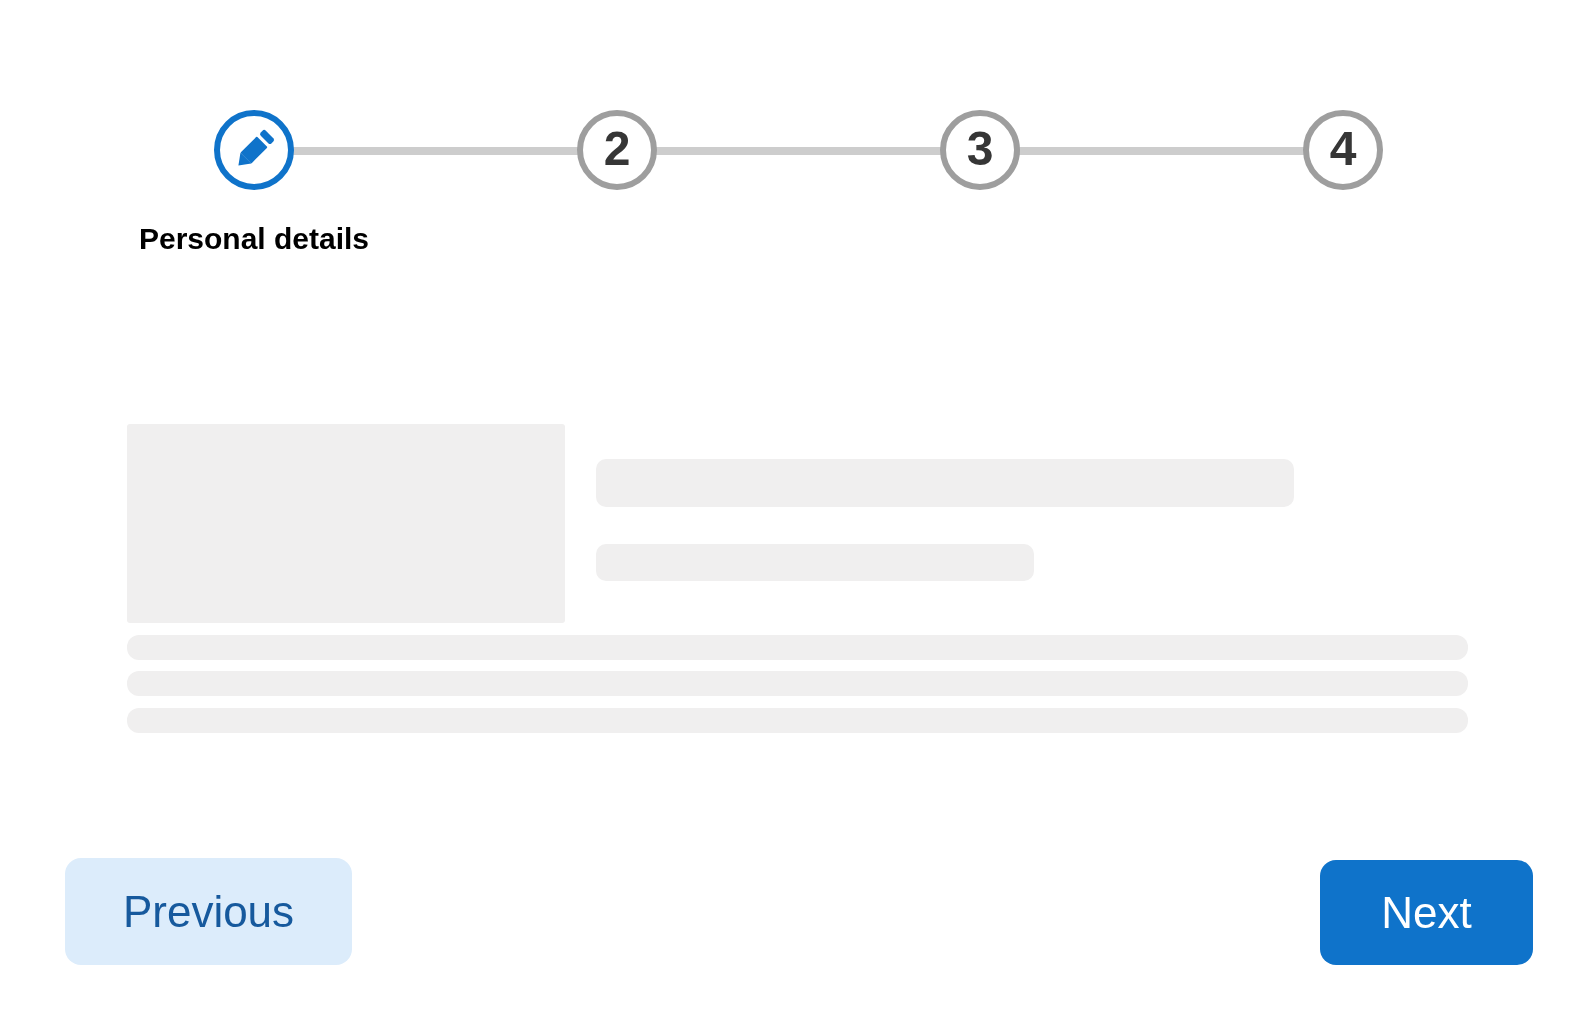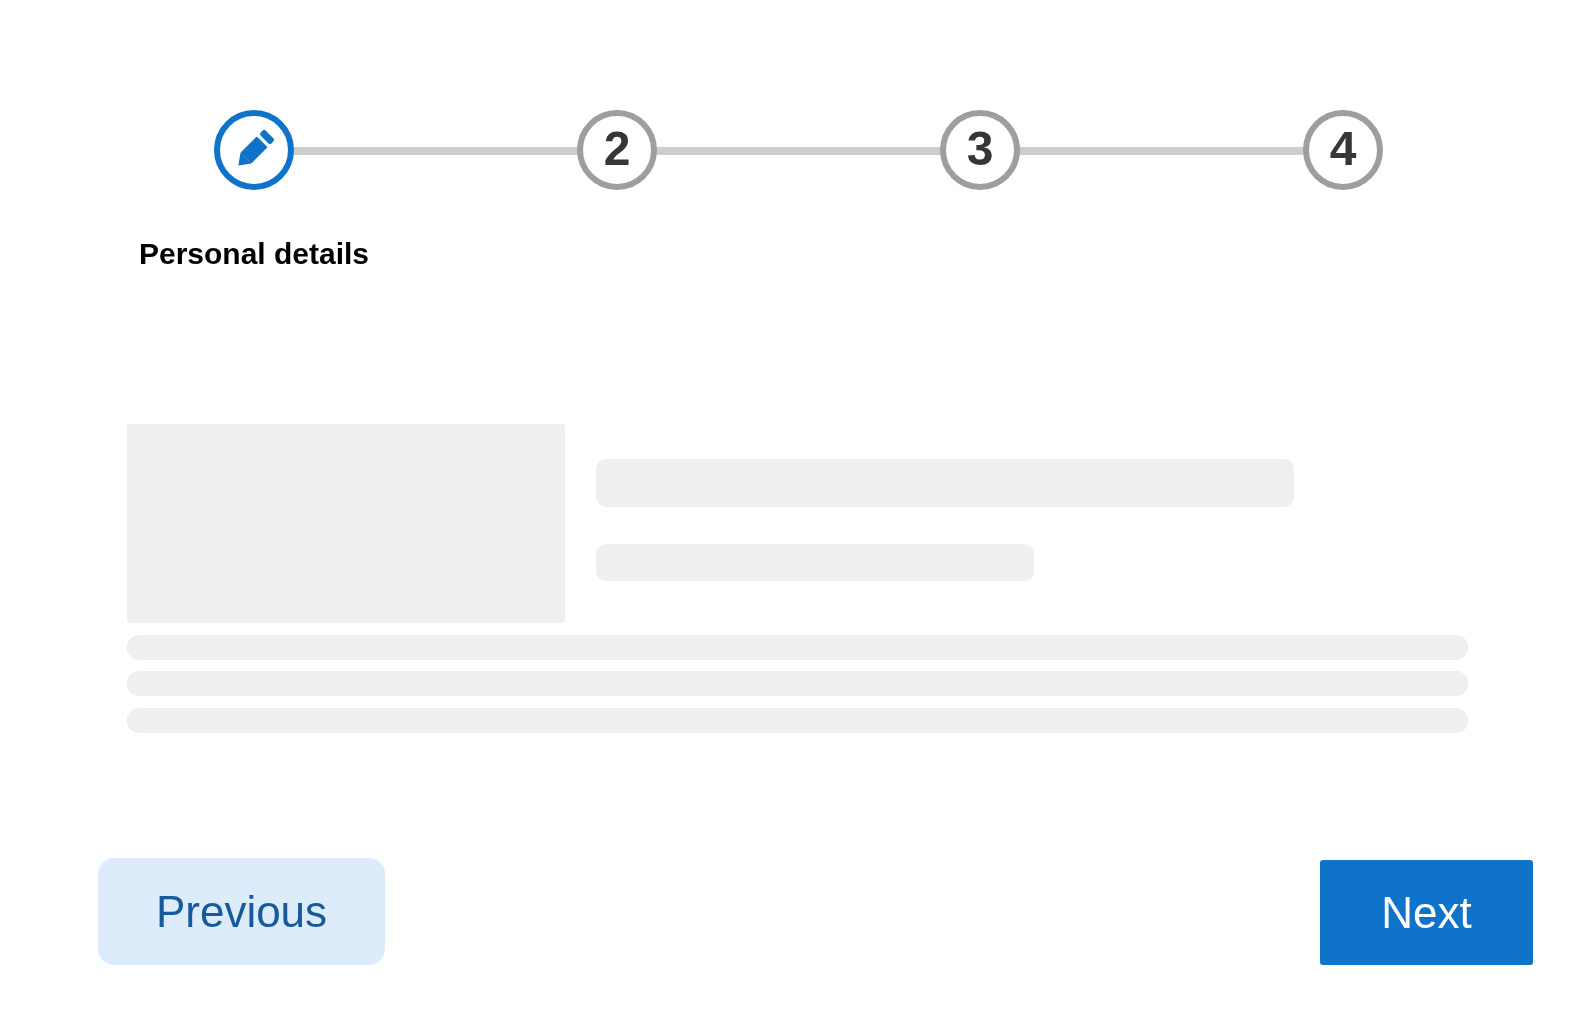--- a/index.html
+++ b/index.html
@@ -29,21 +29,21 @@
   .step.current .circle{
     border-color:var(--accent-blue,#0f73ca);
     color:var(--accent-blue,#0f73ca);
   }
   .num{
     font-size:48px;font-weight:700;line-height:1;
     color:var(--step-number-text,#363636);
     padding-bottom:2px;
   }
   .label{
-    margin-top:40px;font-size:30px;line-height:47px;color:#111;
+    margin-top:25px;font-size:30px;line-height:47px;color:#111;
   }
   .step.current .label{font-weight:700;color:#000;}
 
   
   .sk{position:absolute;background:var(--skeleton-fill,#f0efef);}
   .sk-block{left:127px;top:424px;width:438px;height:199px;border-radius:3px;}
   .sk-line1{left:596px;top:459px;width:698px;height:48px;border-radius:10px;}
   .sk-line2{left:596px;top:544px;width:438px;height:37px;border-radius:10px;}
   .sk-row{left:127px;width:1341px;height:25px;border-radius:12px;}
   .sk-row1{top:635px;} .sk-row2{top:671px;} .sk-row3{top:708px;}
@@ -51,24 +51,23 @@
   
   .btn{
     position:absolute;border:none;cursor:pointer;
     display:flex;align-items:center;justify-content:center;
     font-family:inherit;font-size:44px;font-weight:400;
   }
   .btn-prev{
     left:65px;top:858px;width:287px;height:107px;border-radius:16px;
     background:var(--previous-button-bg,#dcecfb);
     color:var(--previous-button-text,#16599d);
-    margin-left:33px;
   }
   .btn-next{
-    left:1320px;top:860px;width:213px;height:105px;border-radius:3px;
+    left:1320px;top:860px;width:213px;height:105px;border-radius:16px;
     background:var(--next-button-bg,#0f73ca);
     color:var(--next-button-text,#ffffff);
   }
 </style>
 </head>
 <body>
 
 <div class="canvas">
 
   <div>

